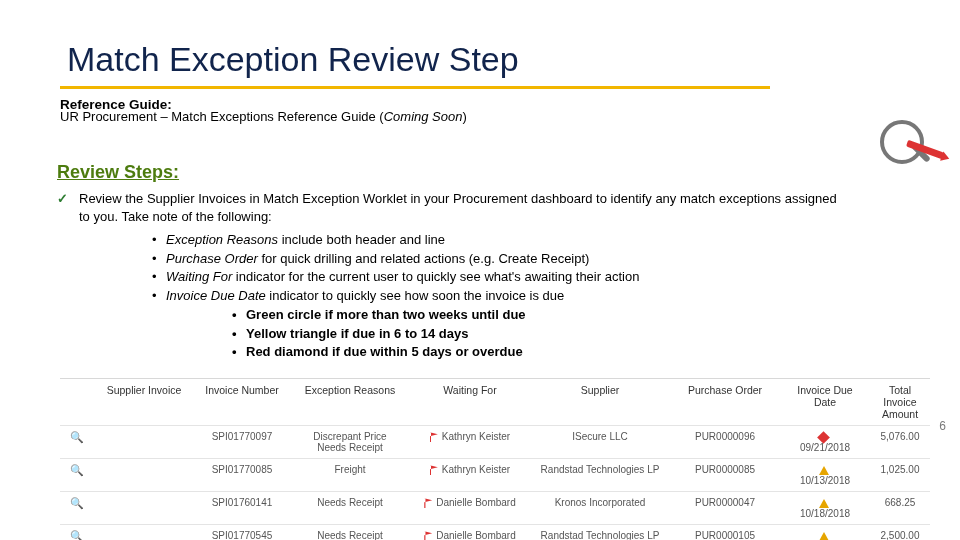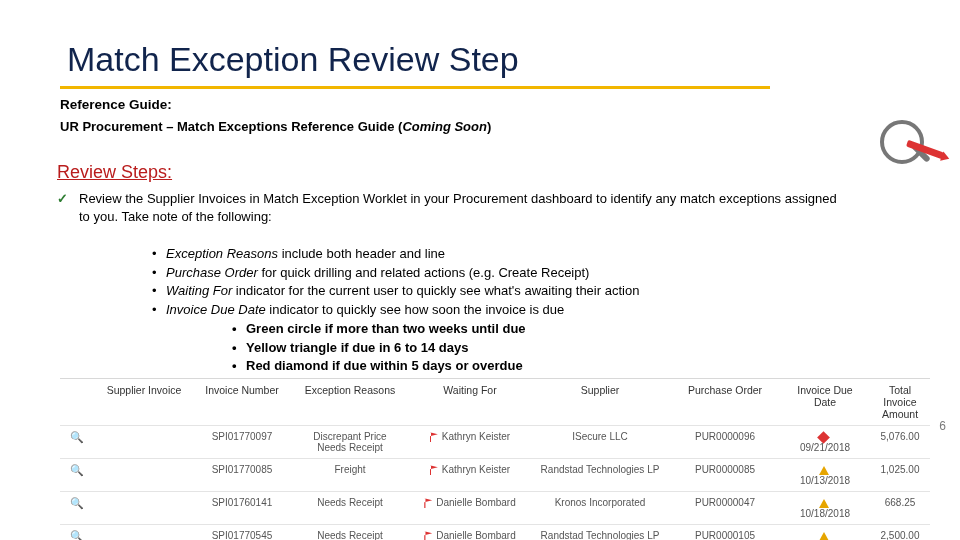--- a/index.html
+++ b/index.html
@@ -1,26 +1,26 @@
 <!DOCTYPE html>
 <html><head>
 <meta charset="utf-8">
 <style>
 html,body{margin:0;padding:0;width:960px;height:540px;font-family:"Segoe UI",Arial,sans-serif;background:#fff;color:#000}
 .slide{position:relative;width:960px;height:449px}
 .title{position:absolute;left:67px;top:40px;font-size:34px;font-weight:400;color:#11244c}
 .title-rule{position:absolute;left:60px;top:86px;width:710px;height:3px;background:#f2b600}
 .ref-label{position:absolute;left:60px;top:97px;font-size:13.5px;font-weight:700;}
-.ref-body{position:absolute;left:60px;top:119px;font-size:13px;font-weight:700}
+.ref-body{position:absolute;left:60px;top:109px;font-size:13px;font-weight:400}
 .ref-body .coming{font-style:italic}
-.steps-label{position:absolute;left:57px;top:162px;font-size:18px;font-weight:400;color:#b91c1c;text-decoration:underline}
+.steps-label{position:absolute;left:57px;top:162px;font-size:18px;font-weight:700;color:#4d7c0f;text-decoration:underline}
 .body{position:absolute;left:57px;top:190px;width:790px;font-size:13px;line-height:1.35}
 .chk{display:flex;gap:8px}
 .chk .mark{color:#2e7d32;font-weight:700;flex:0 0 14px}
-.sub1{margin:20px 0 0 55px}
+.sub1{margin:6px 0 0 55px}
 .sub1 li{list-style:none;margin:1px 0;position:relative;padding-left:14px}
 .sub1 li::before{content:"•";position:absolute;left:0;top:0}
 .sub1 li .lead{font-style:italic}
 .sub2{margin:2px 0 0 26px}
 .sub2 li{list-style:none;margin:1px 0;position:relative;padding-left:14px}
 .sub2 li::before{content:"•";position:absolute;left:0;top:0;font-weight:700}
 .tbl-wrap{position:absolute;left:60px;top:378px;width:870px;border-top:1px solid #d8d8d8;font-family:Arial,sans-serif}
 table{border-collapse:collapse;width:100%;table-layout:fixed}
 th,td{border-bottom:1px solid #e4e4e4;padding:5px 6px;font-size:10px;color:#555;text-align:center;vertical-align:top}
 th{color:#333;font-weight:400;font-size:10.5px}

